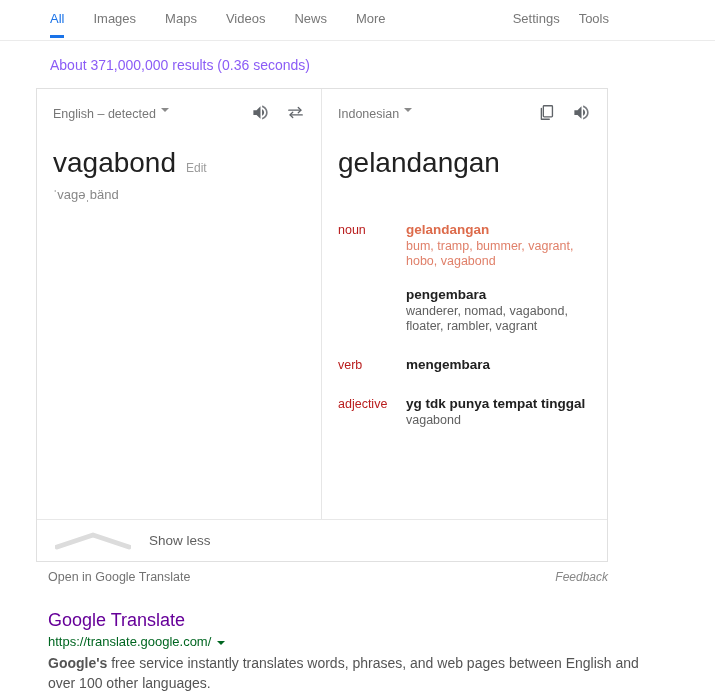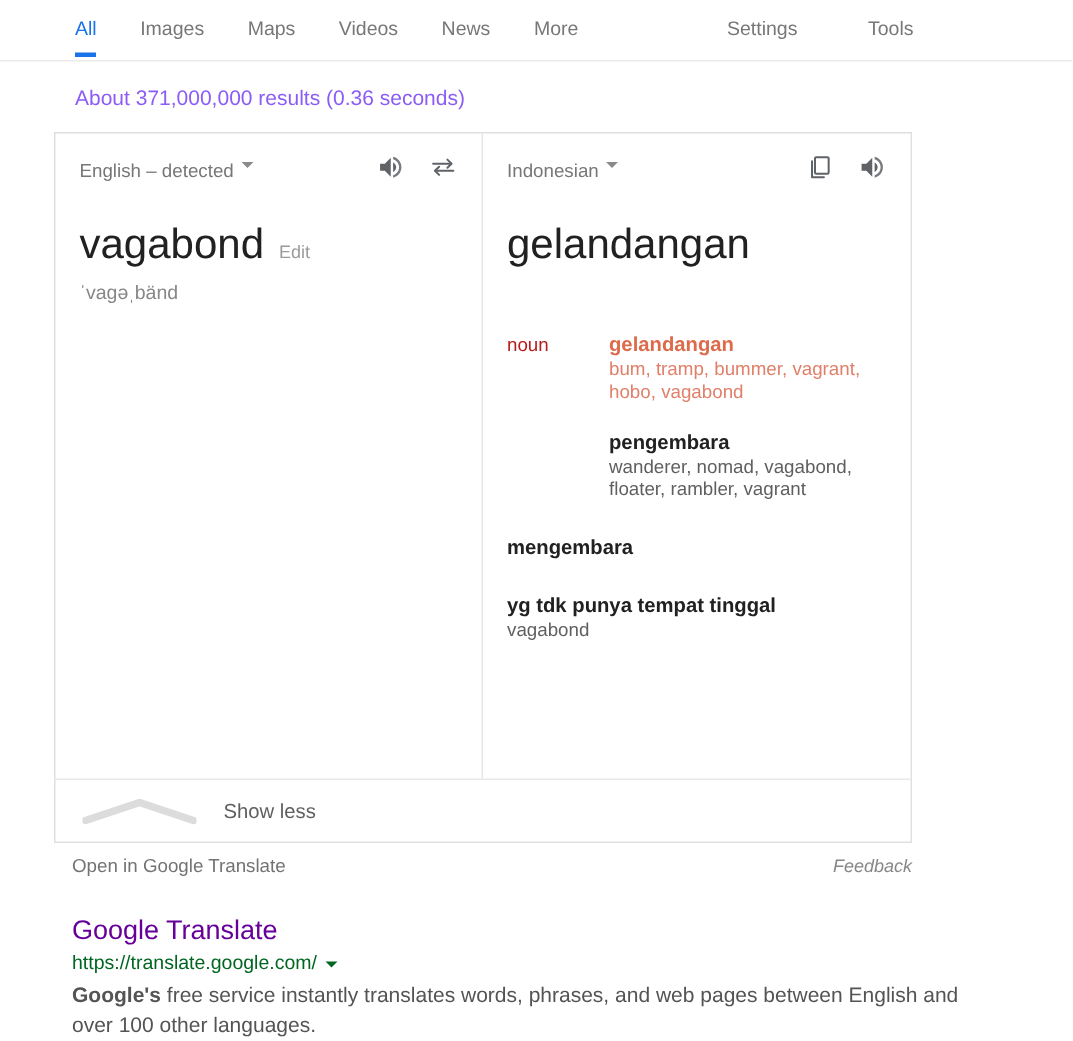--- a/index.html
+++ b/index.html
@@ -32,21 +32,21 @@
     margin-right: 29px;
     cursor: pointer;
     white-space: nowrap;
     line-height: 14px;
   }
   .nav-item:last-child { margin-right: 0; }
   .nav-item.active {
     color: #1a73e8;
     box-shadow: inset 0 -3px 0 0 #1a73e8;
   }
-  .nav-right .nav-item { margin-right: 47px; }
+  .nav-right .nav-item { margin-right: 19px; }
   .nav-right .nav-item:last-child { margin-right: 0; }
 
   
   .result-stats {
     font-size: 14px;
     color: #8b5cf6;
     padding: 15px 0 0 50px;
     line-height: 18px;
   }
 
@@ -313,28 +313,30 @@
               <div class="entry-syn">bum, tramp, bummer, vagrant, hobo, vagabond</div>
             </div>
             <div class="entry">
               <div class="entry-term">pengembara</div>
               <div class="entry-syn">wanderer, nomad, vagabond, floater, rambler, vagrant</div>
             </div>
           </div>
         </div>
 
         <div class="def-group">
+          <div class="pos">verb</div>
           <div class="def-entries">
             <div class="entry">
               <div class="entry-term">mengembara</div>
             </div>
           </div>
         </div>
 
         <div class="def-group">
+          <div class="pos">adjective</div>
           <div class="def-entries">
             <div class="entry">
               <div class="entry-term">yg tdk punya tempat tinggal</div>
               <div class="entry-syn">vagabond</div>
             </div>
           </div>
         </div>
 
       </div>
     </div>

